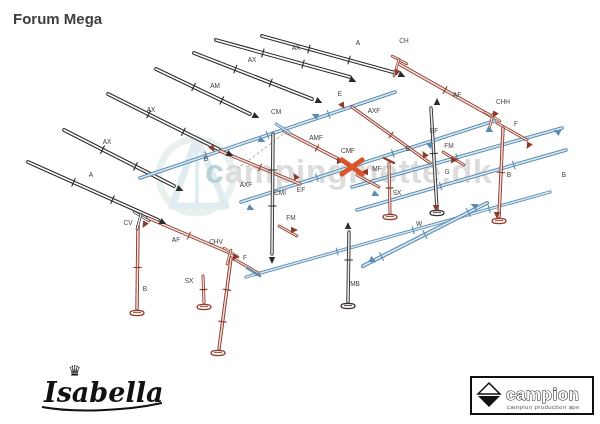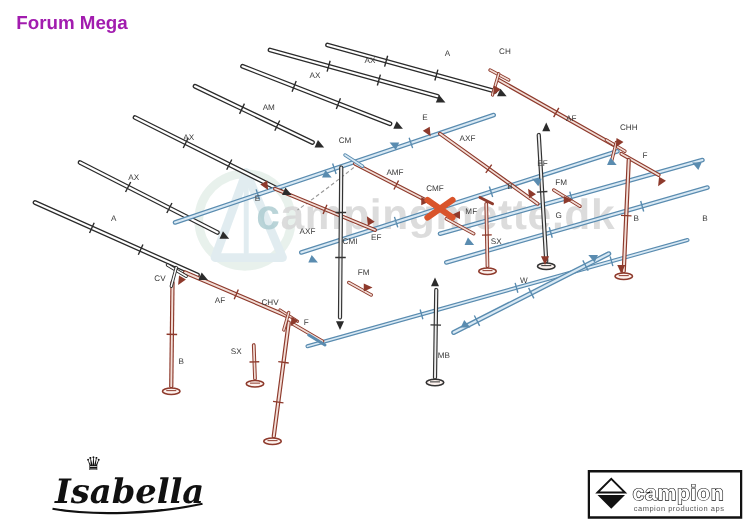--- a/index.html
+++ b/index.html
@@ -1,18 +1,18 @@
 <!DOCTYPE html>
 <html><head>
 <meta charset="utf-8">
 <style>
   html,body{margin:0;padding:0;background:#fff;}
   #stage{position:relative;width:600px;height:424px;background:#ffffff;overflow:hidden;
          font-family:"Liberation Sans",sans-serif;}
-  #title{position:absolute;left:13px;top:10px;font-size:15px;font-weight:bold;color:#a21caf;}
+  #title{position:absolute;left:13px;top:10px;font-size:15px;font-weight:bold;color:#404040;}
   svg{position:absolute;left:0;top:0;}
 </style>
 </head>
 <body>
 
 <div id="stage">
 
   <svg id="wm" width="600" height="424" viewBox="0 0 600 424">
     <g opacity="0.5">
       <circle cx="196" cy="176" r="37" fill="none" stroke="#d3e4da" stroke-width="7"></circle>

